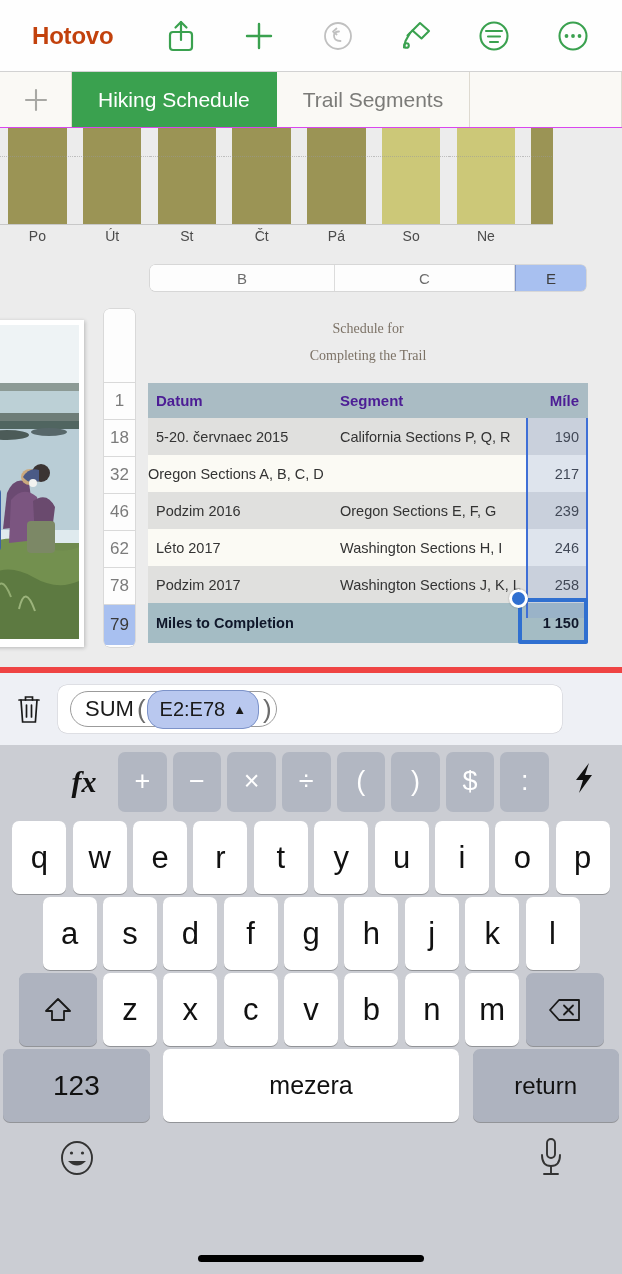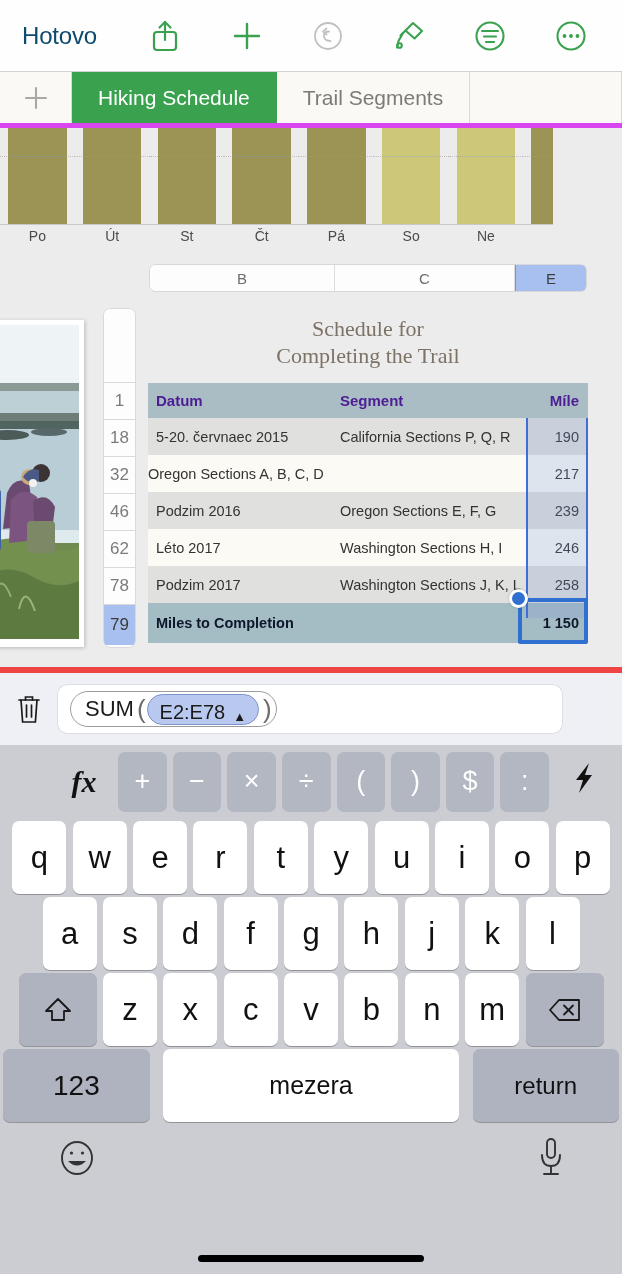--- a/index.html
+++ b/index.html
@@ -12,32 +12,32 @@
   #app { position: relative; width: 622px; height: 1274px; background: #ececec; }
 
   
   .toolbar {
     position: absolute; top: 0; left: 0; width: 622px; height: 72px;
     background: #fefefe;
     display: flex; align-items: center;
     border-bottom: 1px solid #d2d2d2;
   }
   .done-btn {
-    color: #0c4a6e; font-size: 24px; font-weight: 400;
-    margin-left: 22px; letter-spacing: -0.2px;
+    color: #c2410c; font-size: 24px; font-weight: 700;
+    margin-left: 32px; letter-spacing: -0.2px;
   }
   .tb-icons { flex: 1; display: flex; align-items: center; justify-content: space-around;
               margin-left: 28px; margin-right: 10px; }
   .tb-ico { width: 46px; height: 46px; display: flex; align-items: center; justify-content: center; }
 
   
   .tabbar {
     position: absolute; top: 72px; left: 0; width: 622px; height: 56px;
     background: #faf9f5; display: flex; align-items: stretch;
-    border-bottom: 5px solid #d946ef;
+    border-bottom: 1px solid #d946ef;
   }
   .tab-add {
     width: 72px; display: flex; align-items: center; justify-content: center;
     border-right: 1px solid #dedad0;
   }
   .tab {
     display: flex; align-items: center; justify-content: center;
     font-size: 21px; color: #7b7b78; padding: 0 26px;
     border-right: 1px solid #dedad0; white-space: nowrap;
   }
@@ -96,21 +96,21 @@
     position: absolute; top: 320px; left: -16px; width: 100px; height: 327px;
     background: #ffffff; padding: 5px 5px 8px 5px;
     box-shadow: 1px 1px 4px rgba(0,0,0,.22);
   }
   .photo-inner { width: 100%; height: 100%; overflow: hidden; position: relative; background:#cfe0e8; }
 
   
   .tbl-title {
     position: absolute; top: 315px; left: 150px; width: 436px;
     text-align: center; font-family: "Liberation Serif", serif;
-    font-size: 22px; line-height: 27px; color: #7c7266;
+    font-size: 14px; line-height: 27px; color: #7c7266;
   }
   .tbl { position: absolute; top: 383px; left: 148px; width: 440px; }
   .trow { display: flex; height: 37px; align-items: stretch; font-size: 14.5px; }
   .trow.hdr { height: 35px; background: #aabcc4; color: #ffffff; font-weight: 700; font-size: 15px; }
   .trow.alt  { background: #e0e0de; }
   .trow.plain{ background: #fbfaf4; }
   .trow.foot { background: #a4bcc4; color: #fff; font-weight: 700; height: 40px; }
   .c-date { width: 192px; display: flex; align-items: center; padding-left: 8px; color: #333; }
   .c-seg  { flex: 1;      display: flex; align-items: center; color: #333; }
   .c-mile { width: 62px;  display: flex; align-items: center; justify-content: flex-end;
@@ -144,21 +144,21 @@
     flex: 1; height: 48px; margin-right: 60px; background: #fff; border-radius: 9px;
     display: flex; align-items: center; padding-left: 12px;
     box-shadow: 0 0 0 0.5px #cdcdd3;
   }
   .tok-fn {
     display: flex; align-items: center; height: 36px; padding: 0 4px 0 14px;
     border: 1.5px solid #9b9b9b; border-radius: 18px; font-size: 22px; color: #1a1a1a;
   }
   .tok-fn .paren { font-size: 26px; color: #6c6c6c; margin-left: 3px; }
   .tok-ref {
-    display: flex; align-items: flex-end; gap: 8px; height: 31px; padding: 0 12px;
+    display: flex; align-items: center; gap: 8px; height: 39px; padding: 0 12px;
     background: #b9c8ef; border: 1px solid #7d93c9; border-radius: 16px;
     font-size: 20px; color: #1a1a1a; margin: 0 1px;
   }
   .tri { font-size: 13px; }
 
   
   .kb { position: absolute; top: 745px; left: 0; width: 622px; height: 529px; background: #cbcdd3; }
   .kb-fnrow { display: flex; align-items: center; height: 73px; padding: 0 6px; margin-left: 47px; }
   .fx { width: 62px; text-align: center; font-family: "Liberation Serif", serif;
         font-style: italic; font-weight: 700; font-size: 30px; color: #111; }

